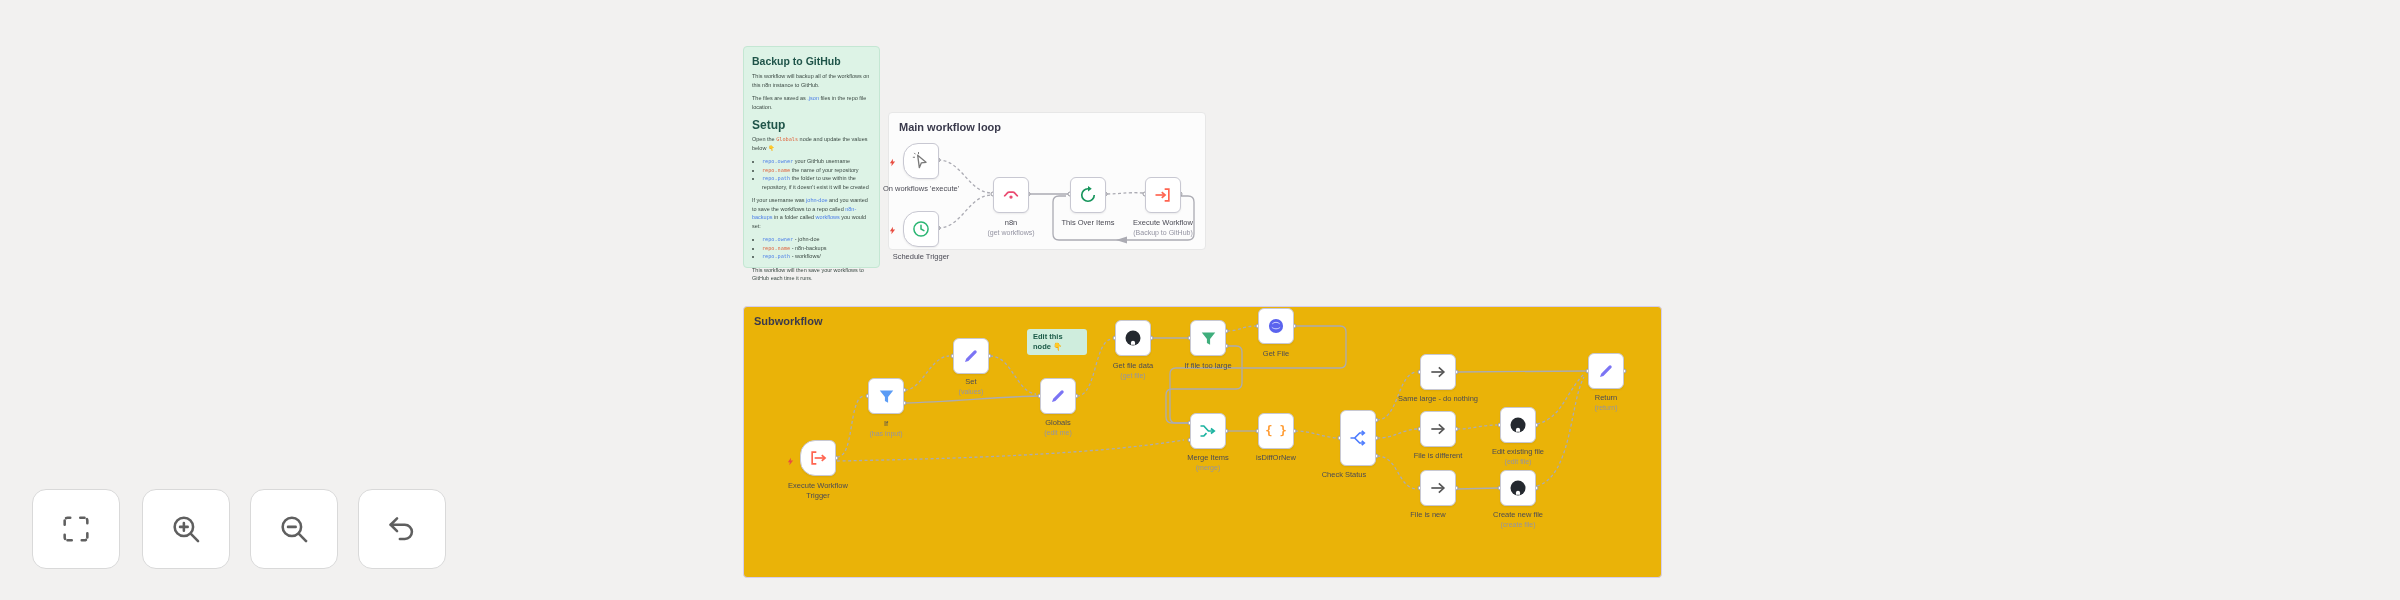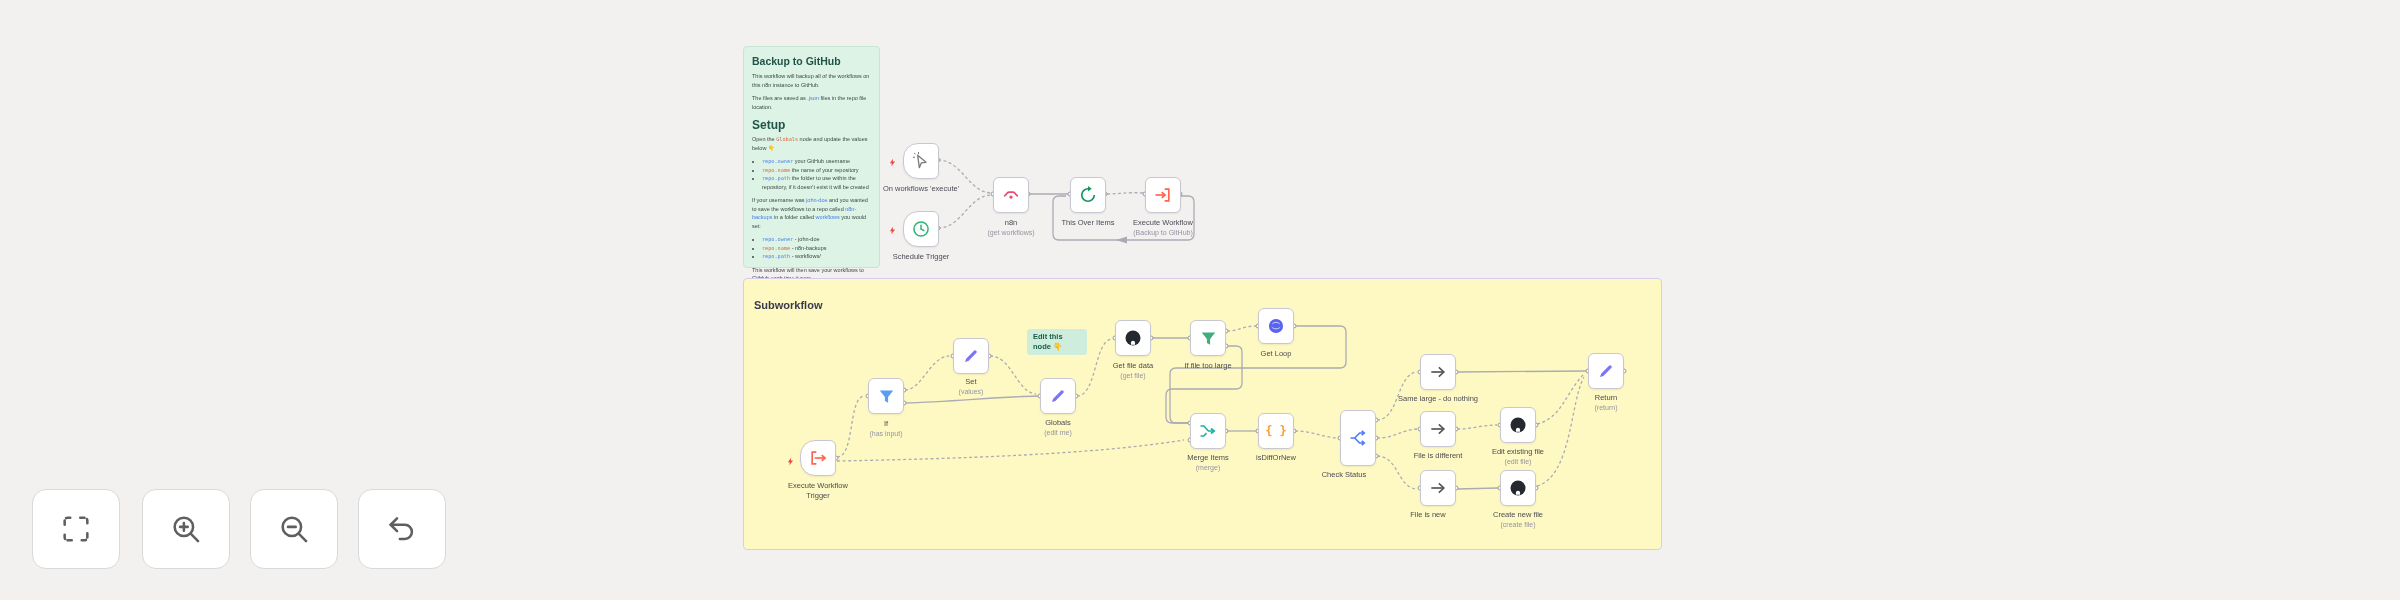--- a/index.html
+++ b/index.html
@@ -2,21 +2,21 @@
 <html><head>
 <meta charset="utf-8">
 <style>
   html,body{margin:0;padding:0;}
   .canvas{position:relative;width:2400px;height:600px;background:#f2f1f0;overflow:hidden;
           font-family:"Liberation Sans",sans-serif;}
   
   .sticky{position:absolute;border-radius:4px;box-sizing:border-box;}
   .sticky-green{background:#ddf3e6;border:1px solid #c4e7d3;padding:8px 8px;}
   .sticky-white{background:rgba(253,253,253,.9);border:1px solid #e7e7e7;padding:8px 10px;}
-  .sticky-purple{background:#fef9c3;border:1px solid #d4cdee;padding:20px 10px;}
+  .sticky-purple{background:#eab308;border:1px solid #d4cdee;padding:8px 10px;margin-top:28px;}
   .sticky-title{font-weight:bold;color:#3a3a4c;font-size:11px;}
   .gn-title{font-weight:bold;color:#1f5449;font-size:10.5px;margin:0 0 5px 0;}
   .gn-h3{font-weight:bold;color:#1f5449;font-size:12px;margin:7px 0 3px 0;}
   .gn-p{font-size:5.5px;color:#3c4a44;line-height:1.55;margin:0 0 5px 0;}
   .gn-ul{margin:0 0 5px 0;padding-left:10px;font-size:5.5px;color:#3c4a44;line-height:1.55;}
   .code-b{font-family:"DejaVu Sans Mono",monospace;color:#4a7de8;font-size:5.2px;}
   .code-r{font-family:"DejaVu Sans Mono",monospace;color:#e0633d;font-size:5.2px;}
   .lnk{color:#4a7de8;}
   
   .node{position:absolute;width:36px;height:36px;background:#fff;border:1px solid #c8c8d2;
@@ -60,20 +60,23 @@
     </ul>
     <div class="gn-p"><span>If your username was </span><span class="lnk">john-doe</span><span> and you wanted to save the workflows to a repo called </span><span class="lnk">n8n-backups</span><span> in a folder called </span><span class="lnk">workflows</span><span> you would set:</span></div>
     <ul class="gn-ul">
       <li><span class="code-b">repo.owner</span><span> - john-doe</span></li>
       <li><span class="code-r">repo.name</span><span> - n8n-backups</span></li>
       <li><span class="code-b">repo.path</span><span> - workflows/</span></li>
     </ul>
     <div class="gn-p">This workflow will then save your workflows to GitHub each time it runs.</div>
   </div>
 
+  <div class="sticky sticky-white" style="left:888px;top:112px;width:318px;height:138px;">
+    <div class="sticky-title">Main workflow loop</div>
+  </div>
 
   <div class="sticky sticky-purple" style="left:743px;top:278px;width:919px;height:272px;">
     <div class="sticky-title">Subworkflow</div>
   </div>
 
   <div class="callout" style="left:1027px;top:329px;width:48px;">
     <div>Edit this</div>
     <div>node 👇</div>
   </div>
 
@@ -306,21 +309,21 @@
 
   <div class="node" style="left:1258px;top:308px;">
     <span class="icon">
       <svg width="20" height="20" viewBox="0 0 24 24">
           <circle cx="12" cy="12" r="8.5" fill="#5a63ee"></circle>
           <path d="M7.5 9.5 c2.5-2.5 6.5-2.5 9 0 M7 13.5 c2.5 2.5 7.5 2.5 10 0" stroke="#cfd4ff" stroke-width="1.2" fill="none"></path>
         </svg>
     </span>
   </div>
   <div class="nlabel" style="left:1231px;top:349px;width:90px;">
-    <div>Get Loop</div>
+    <div>Get File</div>
   </div>
 
   <div class="node" style="left:1190px;top:413px;">
     <span class="icon">
       <svg width="20" height="20" viewBox="0 0 24 24" fill="none" stroke="#1bb3a0" stroke-width="2">
           <path d="M3 6 h4 l5.5 6 H18"></path>
           <path d="M3 18 h4 l3.2-3.5"></path>
           <path d="M15.5 9 L19.5 12 L15.5 15"></path>
         </svg>
     </span>

